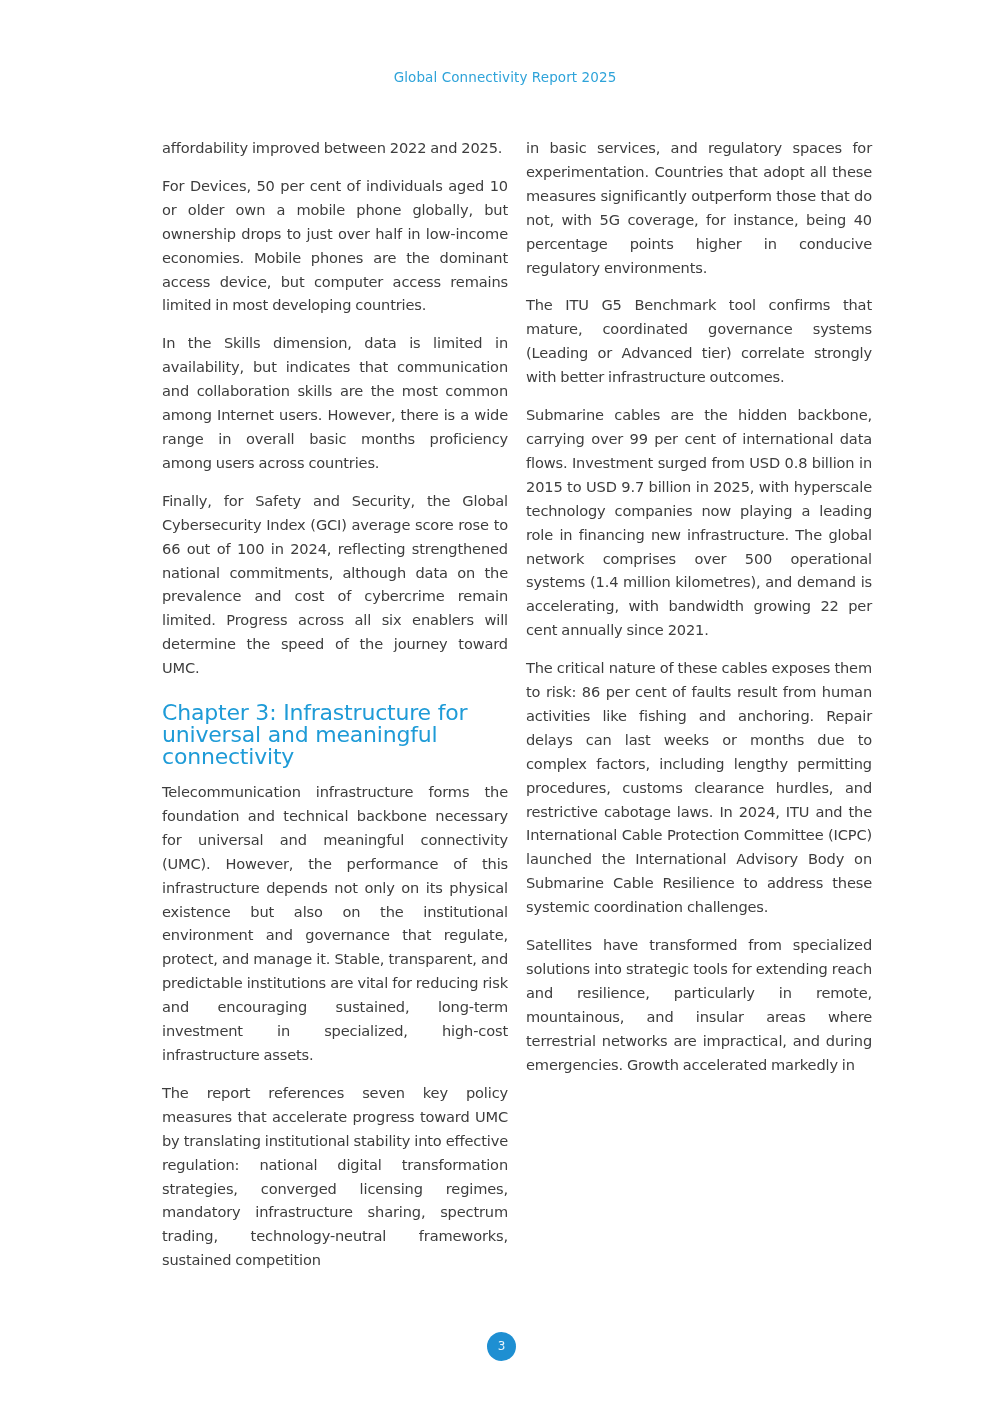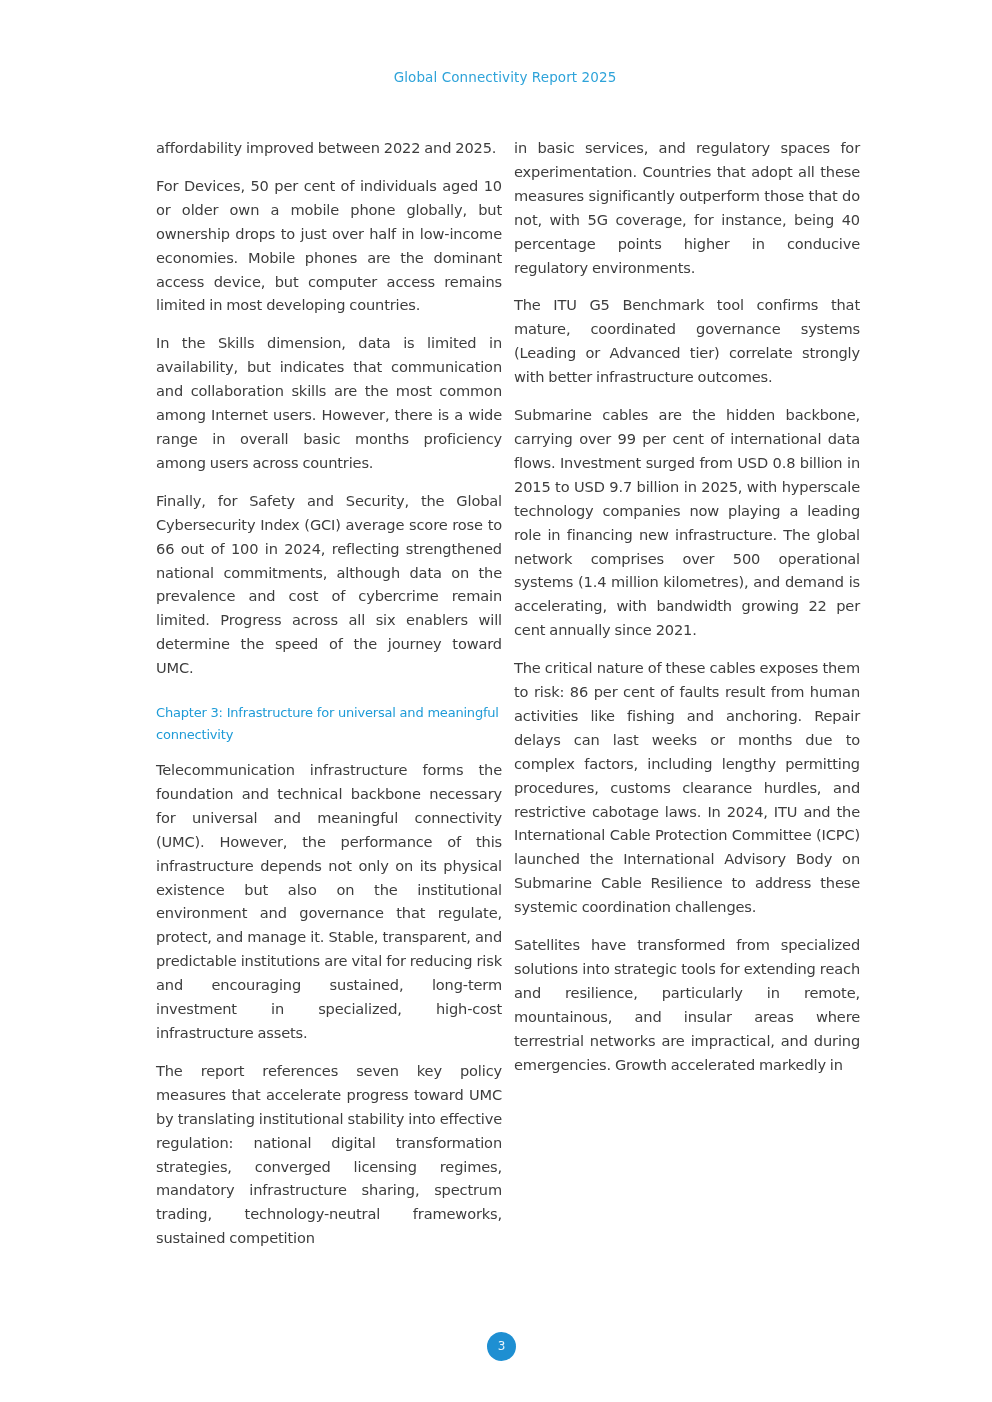--- a/index.html
+++ b/index.html
@@ -1,25 +1,25 @@
 <!DOCTYPE html>
 <html><head>
 <meta charset="utf-8">
 <style>
   html, body { margin: 0; padding: 0; background: #ffffff; }
   body { width: 992px; height: 1402px; position: relative; overflow: hidden;
          font-family: "DejaVu Sans", sans-serif; color: #3a3a3a; }
   .running-header { position: absolute; top: 69px; left: 0; width: 1010px; text-align: center;
          font-size: 13.5px; color: #2ea3d9; letter-spacing: 0.1px; font-family: "DejaVu Sans", sans-serif; }
   .col { position: absolute; top: 136px; width: 346px; }
-  .col-left { left: 156px; }
-  .col-right { left: 514px; }
+  .col-left { left: 162px; }
+  .col-right { left: 526px; }
   p { margin: 0 0 14px 0; font-size: 14.6px; line-height: 23.9px; text-align: justify;
       color: #3d3d3d; font-family: "DejaVu Sans", sans-serif; letter-spacing: -0.15px; word-spacing: -0.5px; }
-  h2 { margin: 22px 0 12px 0; font-size: 13px; line-height: 22px; font-weight: normal;
+  h2 { margin: 22px 0 12px 0; font-size: 22px; line-height: 22px; font-weight: normal;
        color: #1e9bd7; font-family: "DejaVu Sans", sans-serif; letter-spacing: -0.2px; }
   .page-number { position: absolute; left: 487px; top: 1332px; width: 29px; height: 29px; border-radius: 50%;
        background: #1e8fd2; color: #e8f4fb; font-size: 12px; line-height: 29px; text-align: center;
        font-family: "DejaVu Sans", sans-serif; }
 </style>
 </head>
 <body>
 
 <div class="running-header">Global Connectivity Report 2025</div>
 

